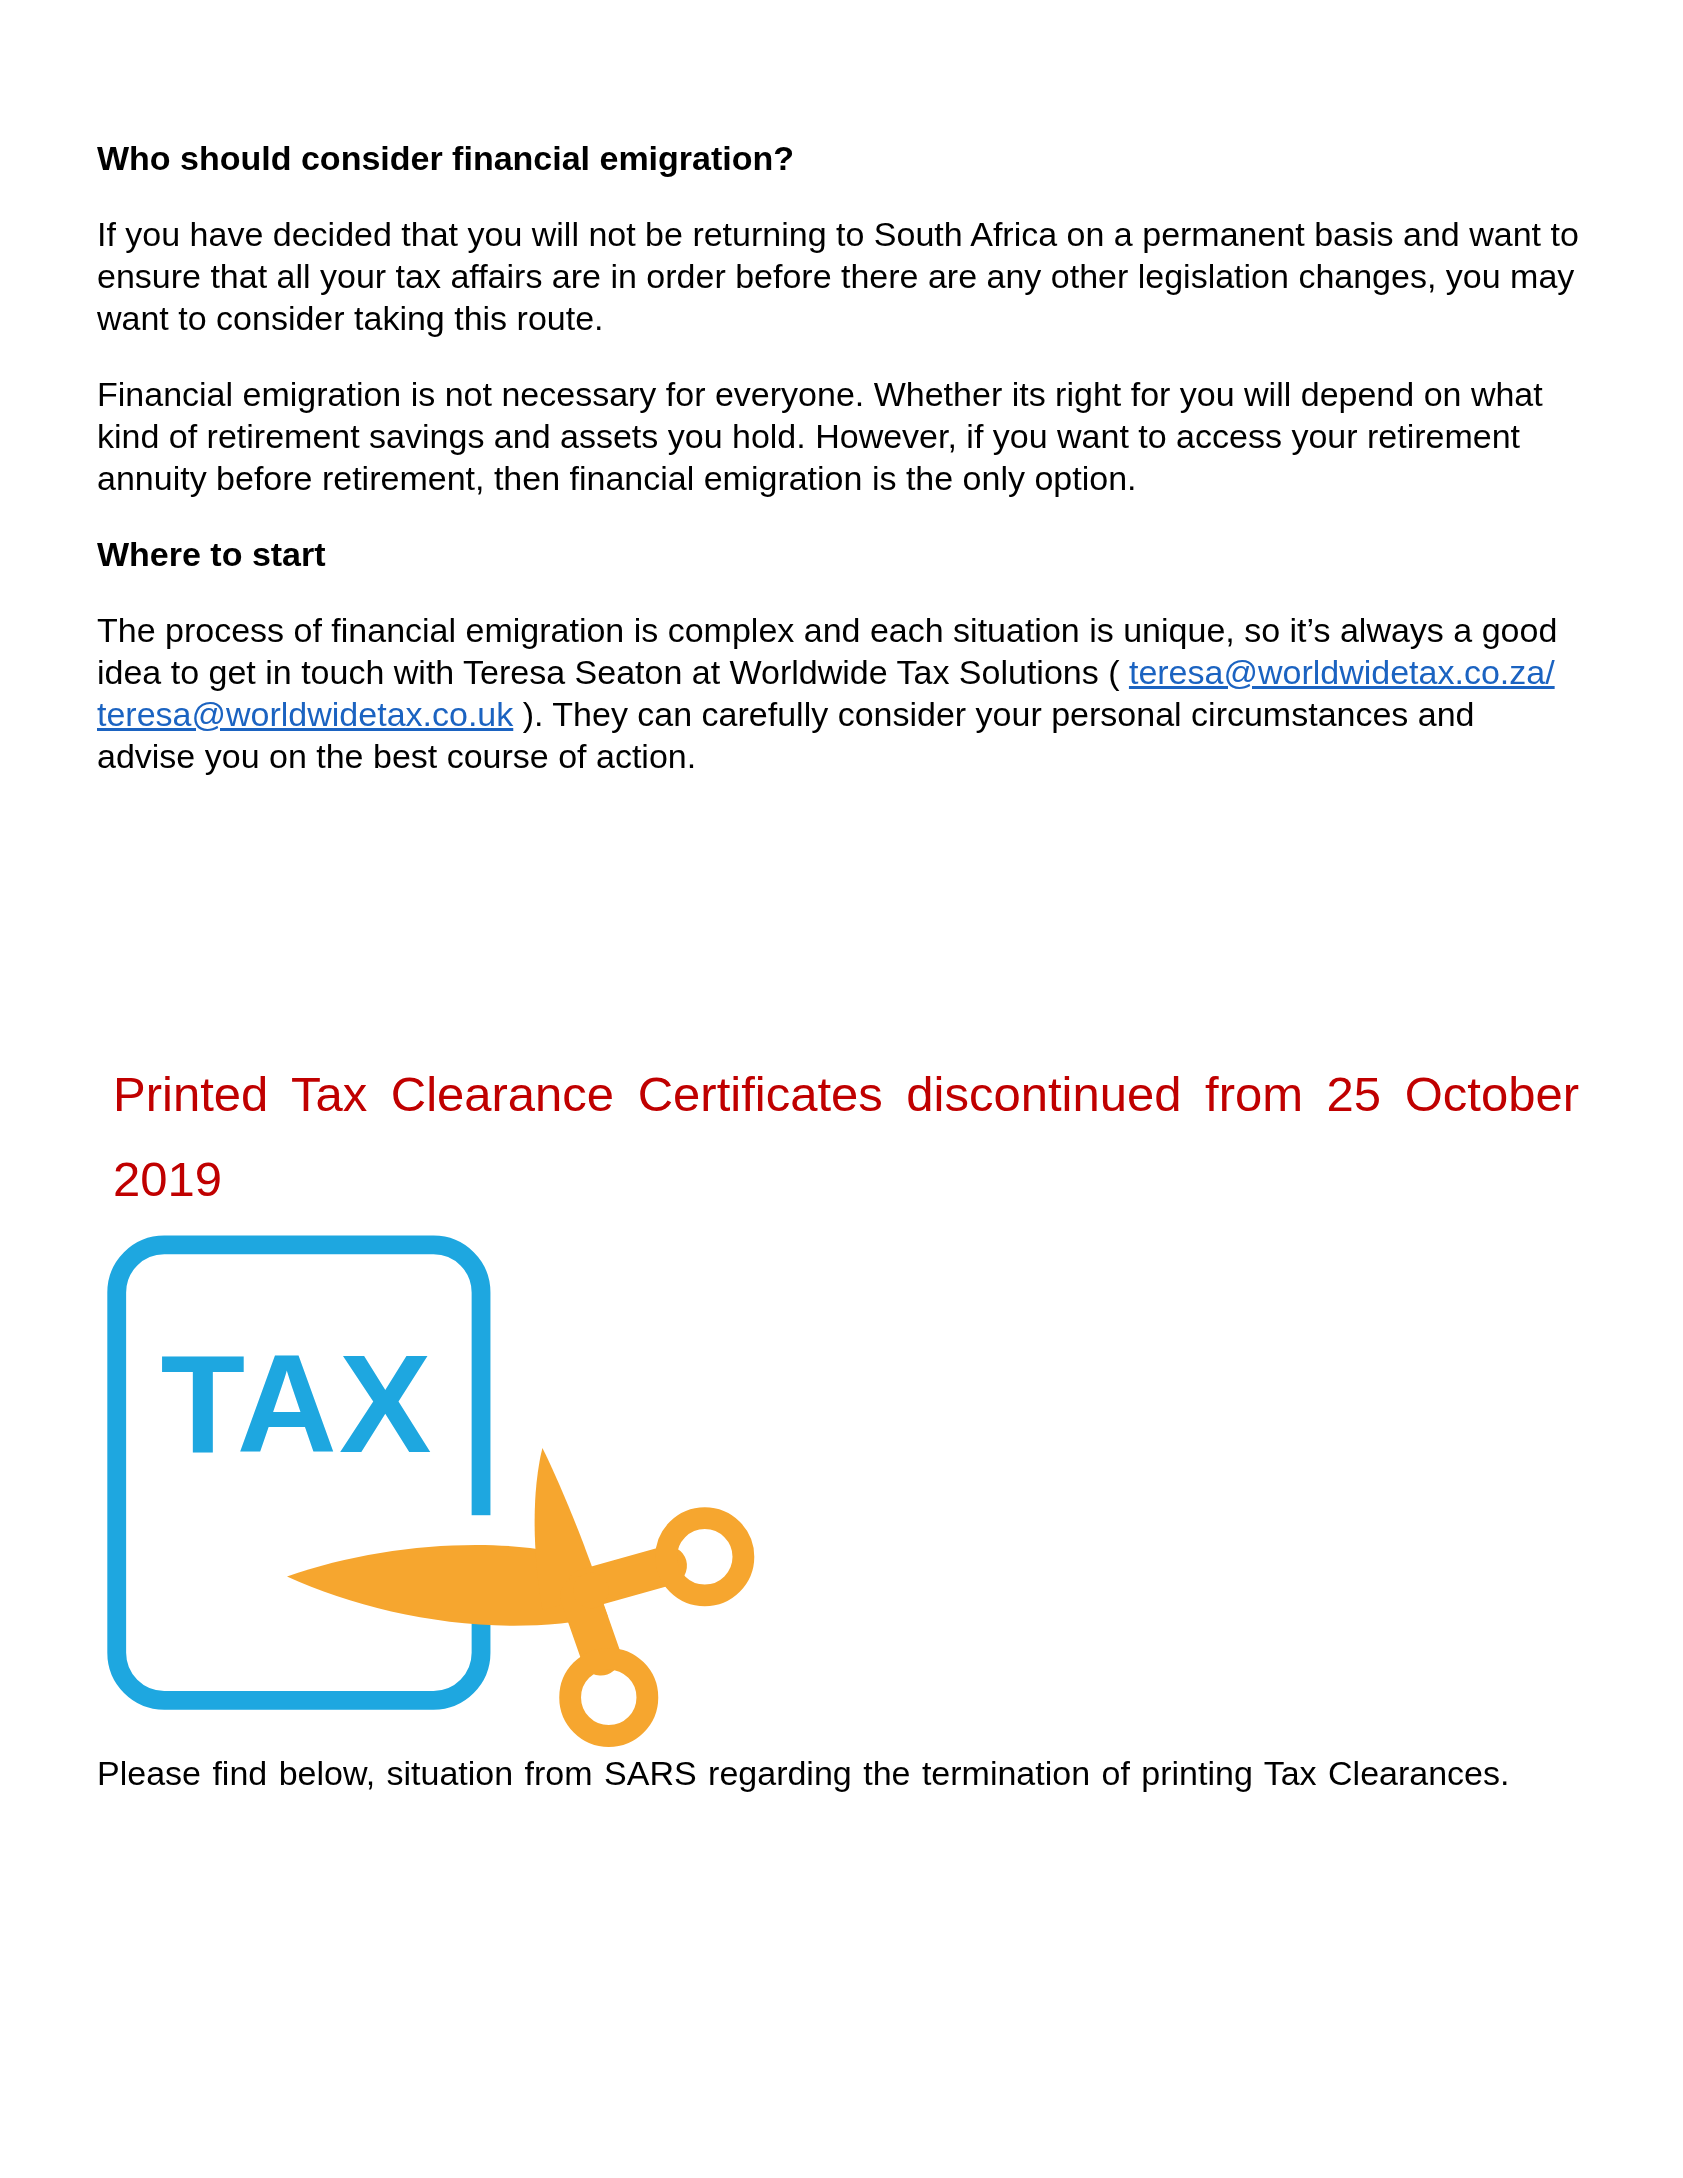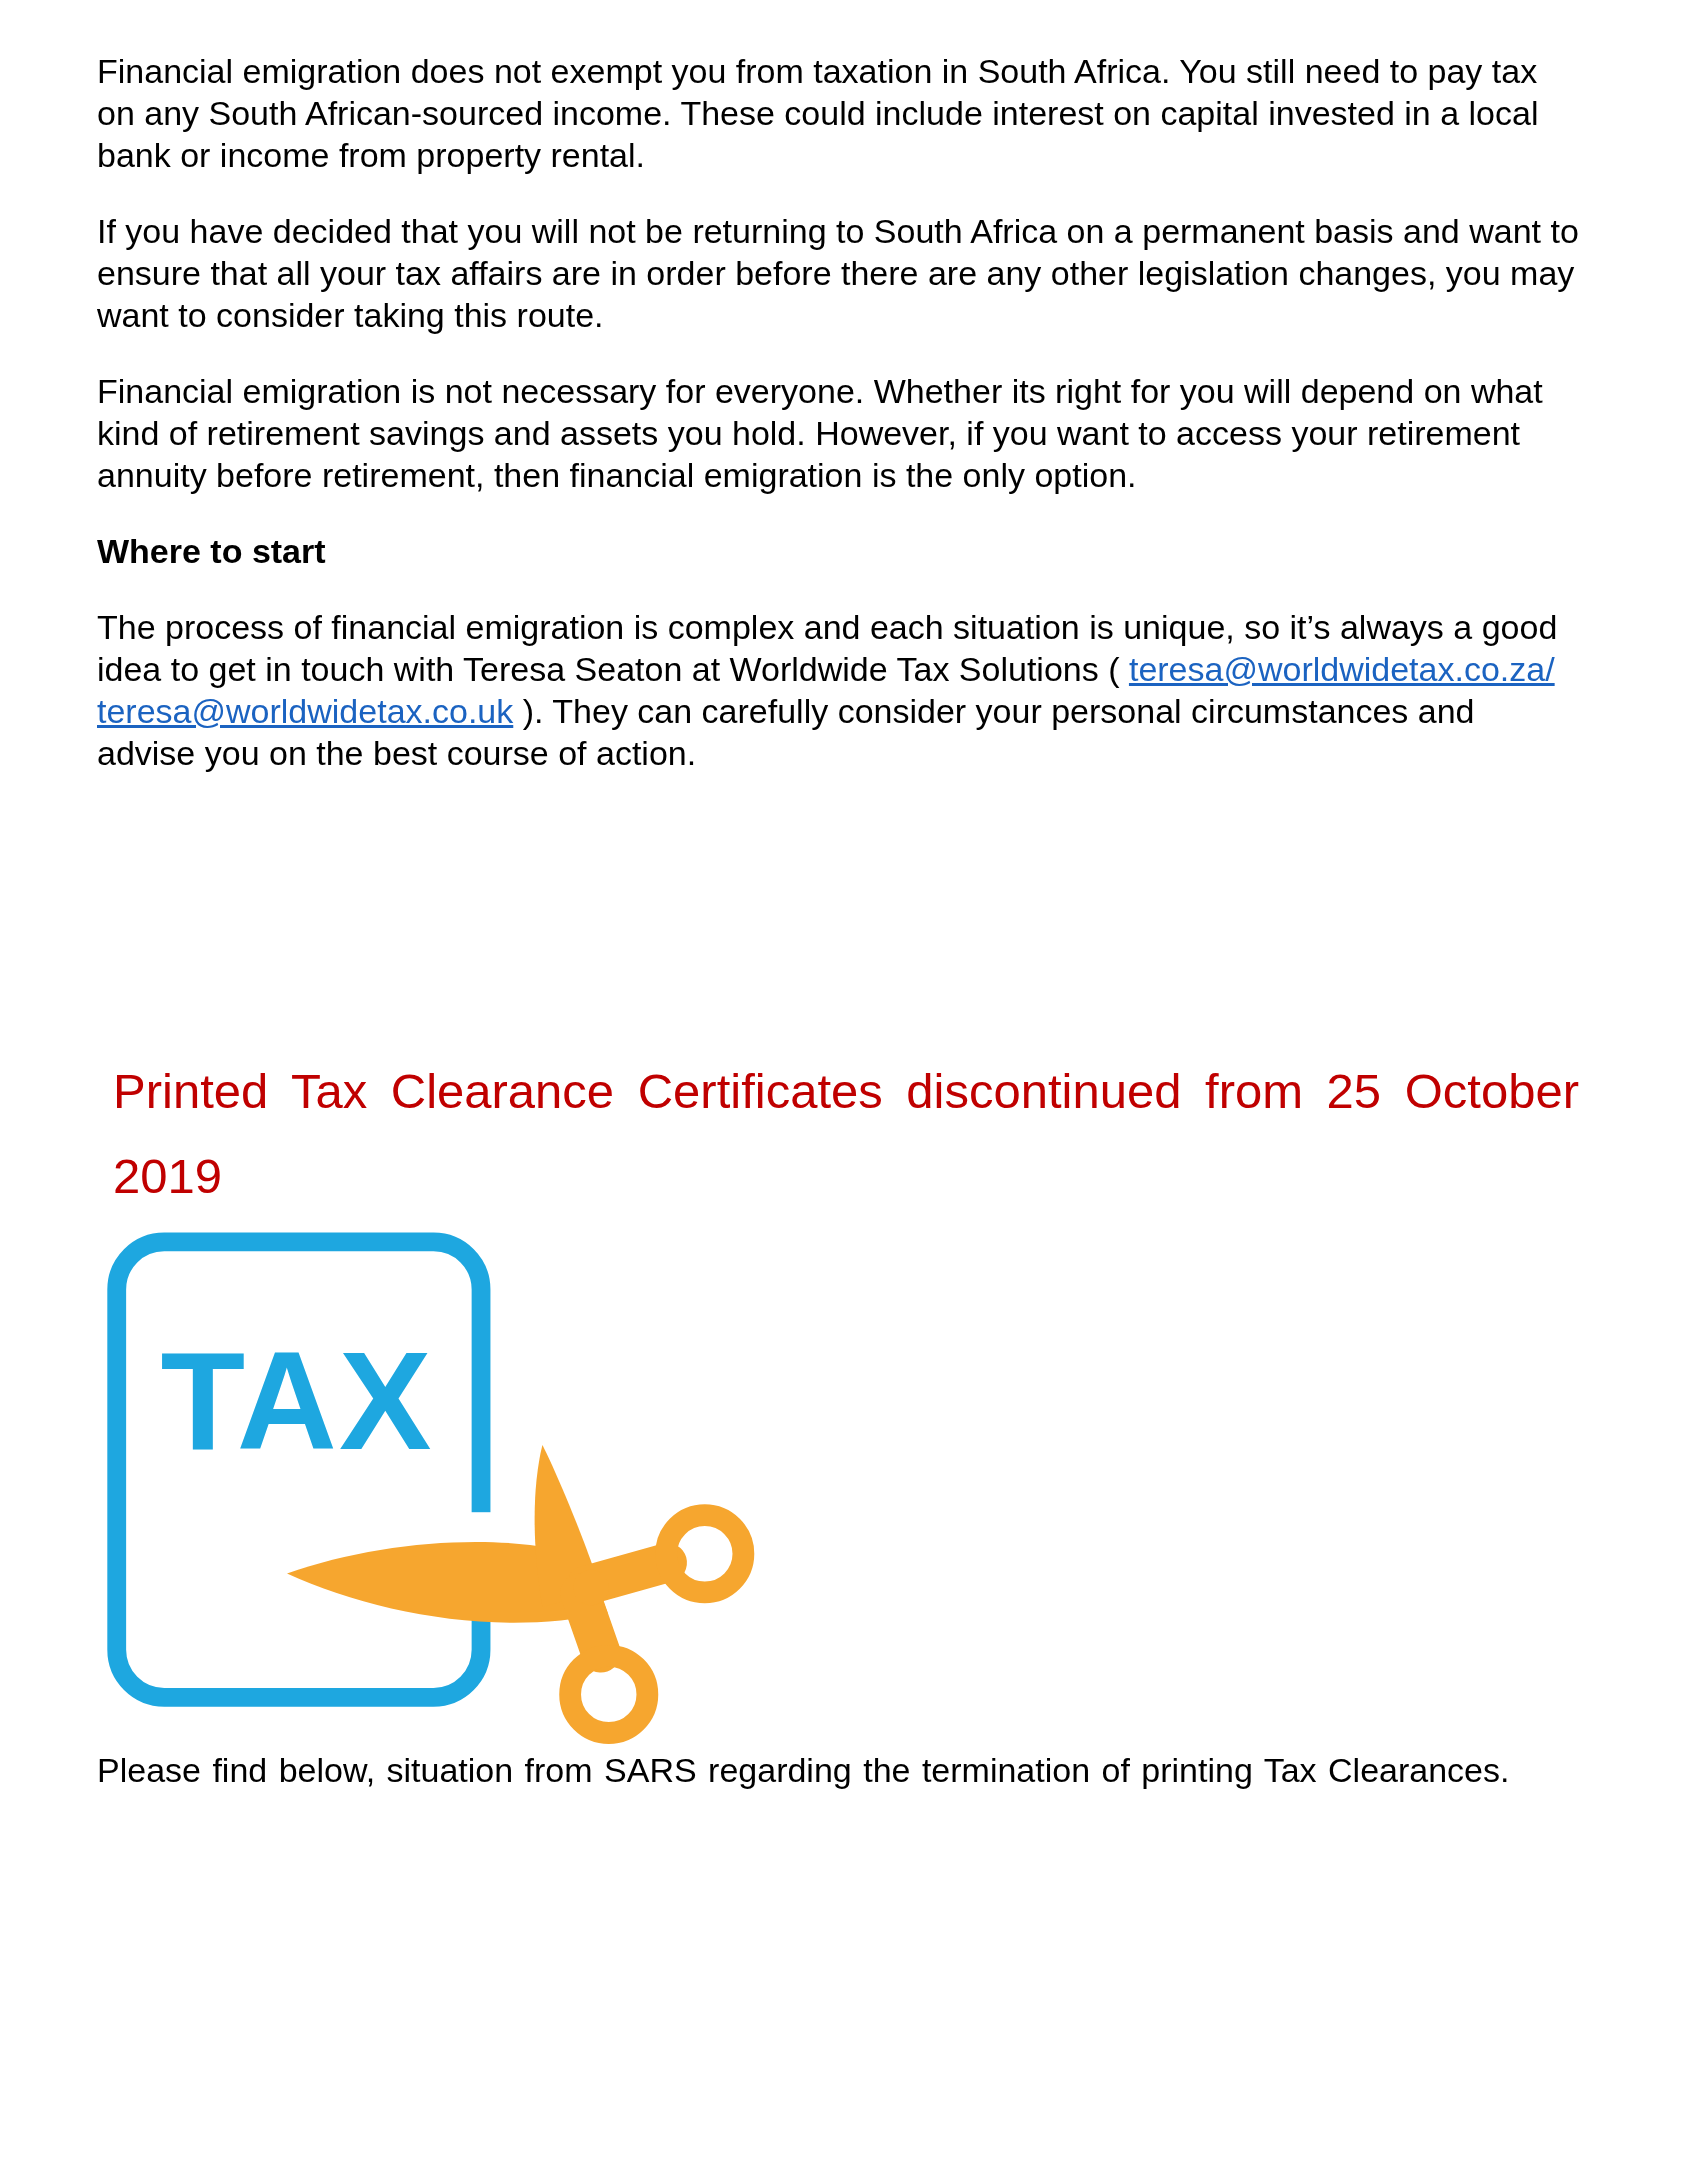--- a/index.html
+++ b/index.html
@@ -41,22 +41,22 @@
   .scissor-blade{fill:var(--icon-orange);}
   .scissor-arm{stroke:var(--icon-orange);stroke-width:40px;stroke-linecap:round;}
   .scissor-ring{fill:none;stroke:var(--icon-orange);stroke-width:22px;}
   .closing-para{text-align:justify;word-spacing:2px;margin:0;}
 </style>
 </head>
 <body>
 
 <div class="page">
 
-  <p class="para">Financial emigration does not exempt you from taxation in South Africa. You still need to pay tax on any South African-sourced income. These could include interest on capital invested in a local bank or income from property rental.</p>
 
+  <p class="subheading subheading--who">Who should consider financial emigration?</p>
 
   <p class="para">If you have decided that you will not be returning to South Africa on a permanent basis and want to ensure that all your tax affairs are in order before there are any other legislation changes, you may want to consider taking this route.</p>
 
   <p class="para">Financial emigration is not necessary for everyone. Whether its right for you will depend on what kind of retirement savings and assets you hold. However, if you want to access your retirement annuity before retirement, then financial emigration is the only option.</p>
 
   <p class="subheading">Where to start</p>
 
   <p class="para"><span>The process of financial emigration is complex and each situation is unique, so it’s always a good idea to get in touch with Teresa Seaton at Worldwide Tax Solutions ( </span><a class="email-link">teresa@worldwidetax.co.za/</a><span> </span><a class="email-link">teresa@worldwidetax.co.uk</a><span> ). They can carefully consider your personal circumstances and advise you on the best course of action.</span></p>
 
 

